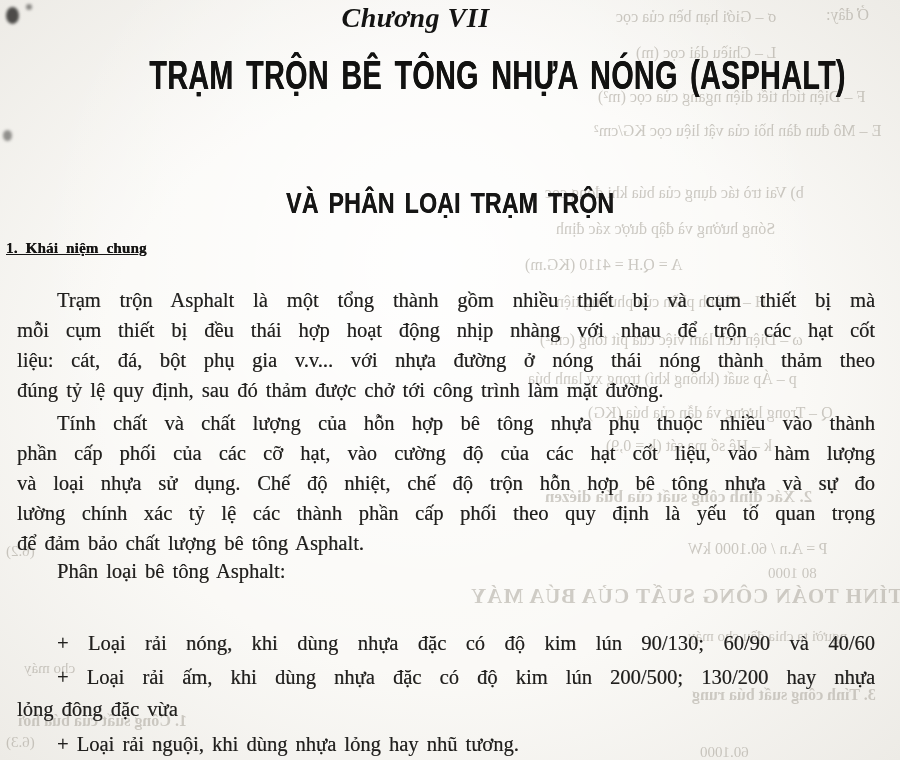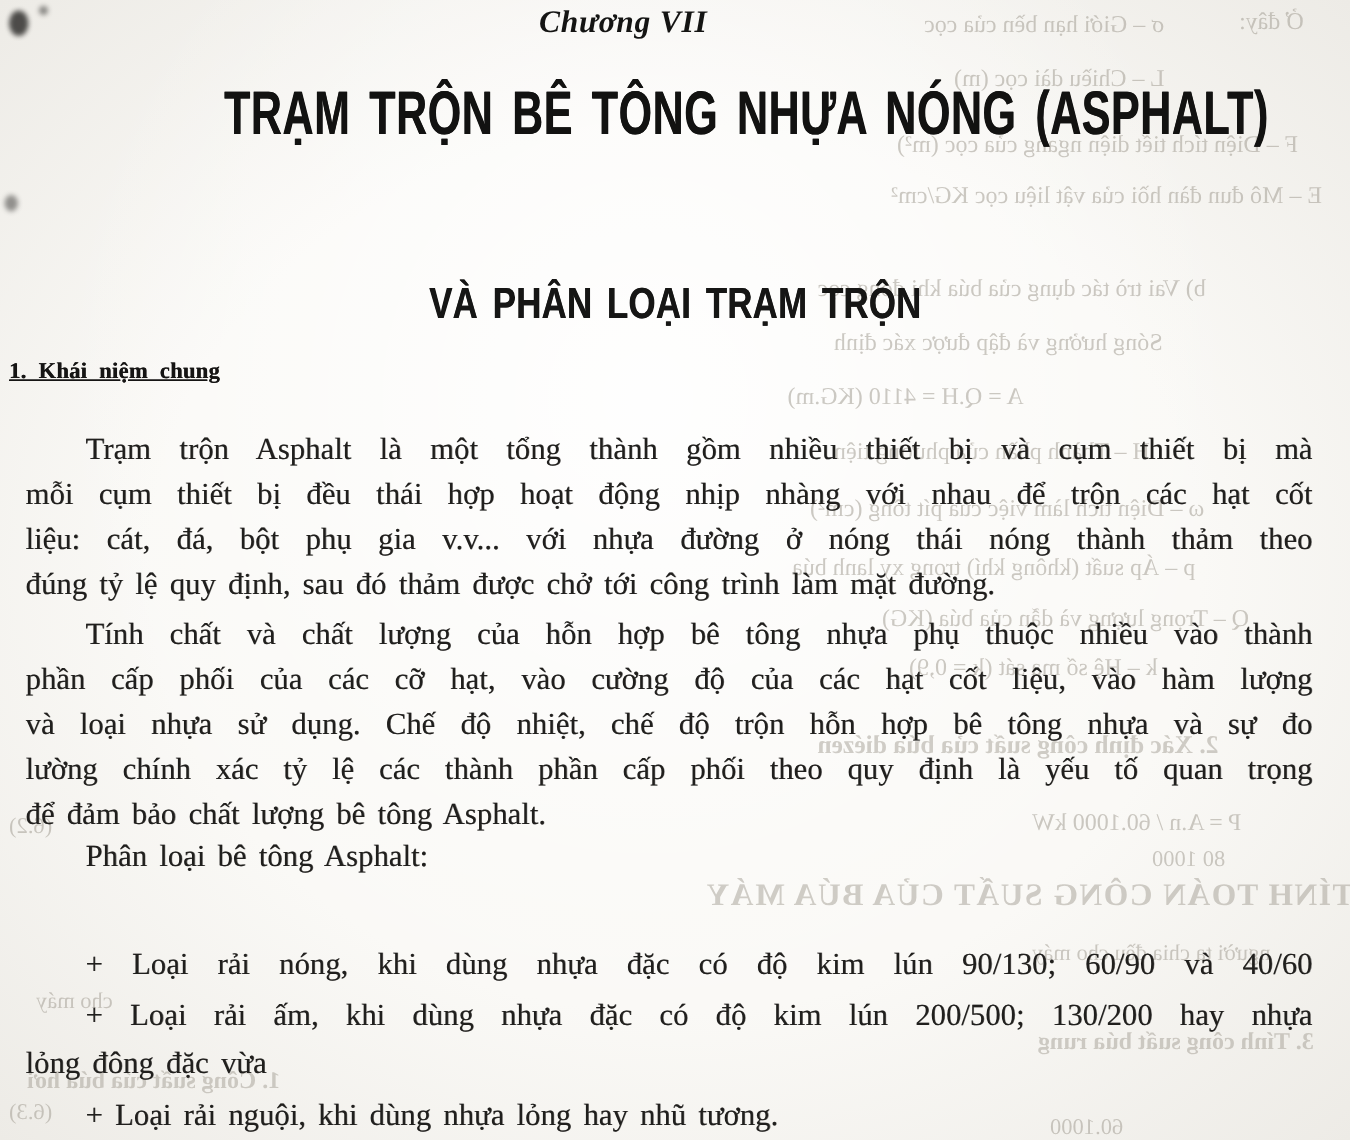--- a/index.html
+++ b/index.html
@@ -11,21 +11,21 @@
     position:relative;width:900px;height:760px;
     background:
       radial-gradient(ellipse at 48% 35%, rgba(255,255,255,.9) 0%, rgba(255,255,255,0) 60%),
       radial-gradient(ellipse at 50% 50%, #faf9f6 55%, #edebe6 100%);
     color:#1e1d1b;
   }
   
   .abs{position:absolute;}
   .chapter{
     top:2px;left:0;width:831px;text-align:center;
-    font-size:21px;font-weight:bold;font-style:italic;
+    font-size:28px;font-weight:bold;font-style:italic;
     letter-spacing:.5px;color:#141413;
   }
   .title-wrap{top:52px;left:0;width:748px;text-align:center;}
   .title-text{
     display:inline-block;white-space:nowrap;
     transform:scaleX(.70);transform-origin:50% 50%;
     font-family:"Liberation Sans", sans-serif;font-weight:bold;
     font-size:41px;letter-spacing:.5px;word-spacing:6px;color:#121211;
     text-shadow:.4px 0 0 #121211;
   }

